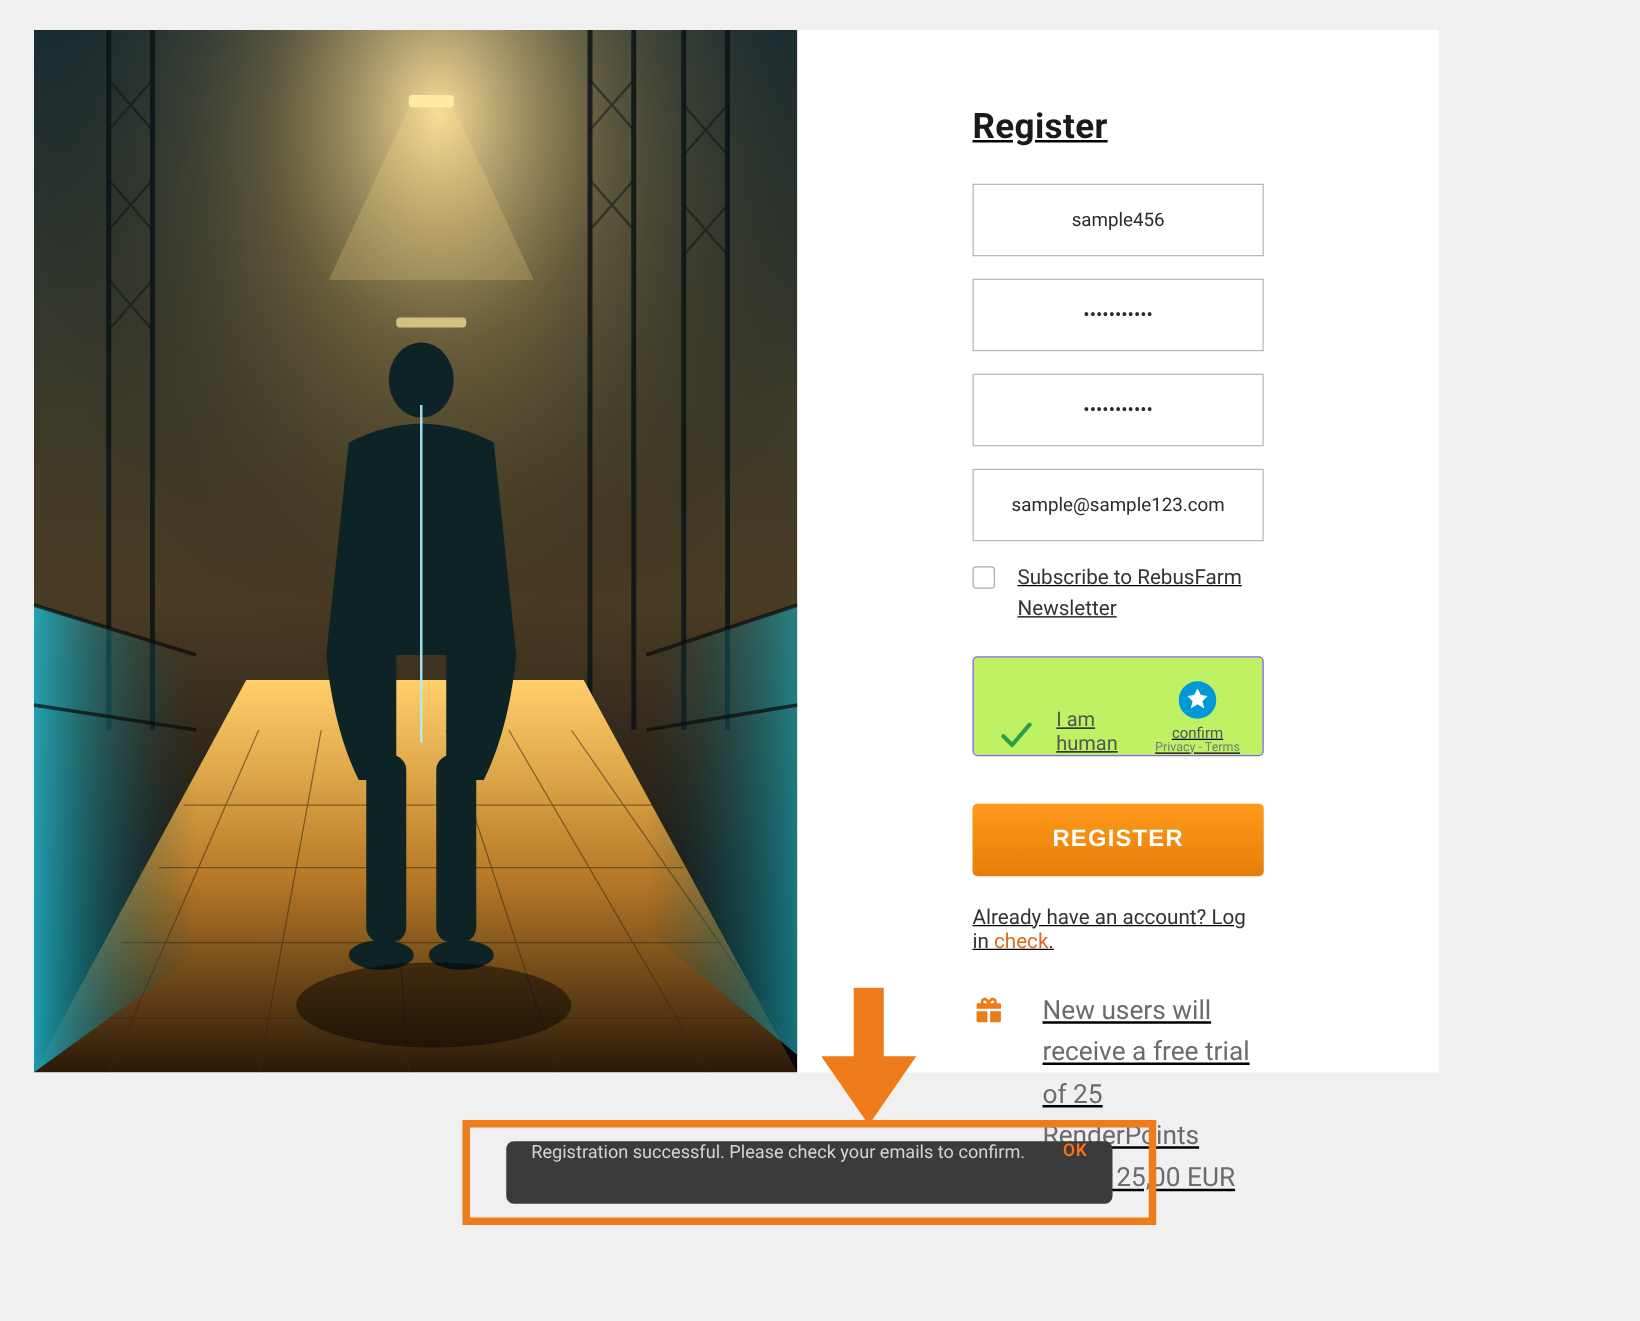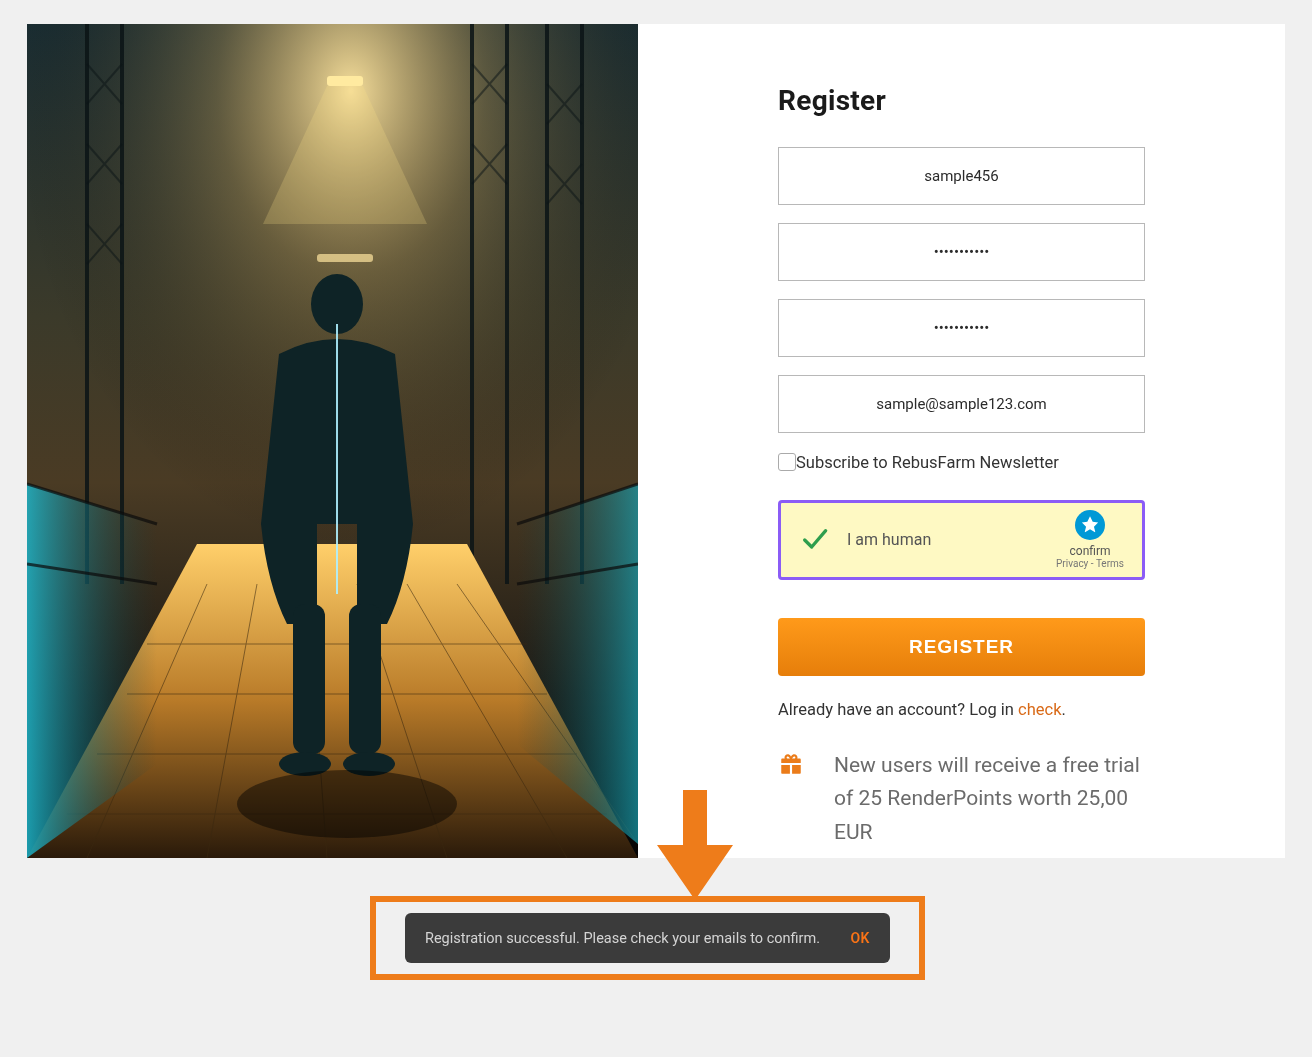--- a/index.html
+++ b/index.html
@@ -8,24 +8,25 @@
     background: #f0f0f0;
     width: 1312px;
     height: 1057px;
     position: relative;
     overflow: hidden;
   }
   .card {
     position: absolute;
     left: 27px;
     top: 24px;
-    width: 1258px;
+    width: 1124px;
     height: 834px;
     background: #fff;
     display: flex;
+    text-decoration: underline;
   }
   .hero {
     width: 611px;
     height: 834px;
     flex-shrink: 0;
     position: relative;
     overflow: hidden;
   }
   .hero svg { display: block; }
   .form-side {
@@ -48,20 +49,21 @@
     color: #2b2b2b;
     padding: 0 22px;
     margin-bottom: 18px;
     outline: none;
     font-family: inherit;
     text-align: center;
   }
   .check-row {
     display: flex;
     align-items: flex-start;
+    gap: 18px;
     margin-bottom: 14px;
     font-size: 16.5px;
     color: #333;
     line-height: 1.5;
   }
   .checkbox {
     width: 18px;
     height: 18px;
     border: 1.5px solid #aaa;
     border-radius: 3px;
@@ -76,26 +78,26 @@
   .check-row .text { flex: 1; }
   .link {
     color: #2a38c2;
     cursor: pointer;
     text-decoration: none;
   }
   .captcha-box {
     margin-top: 24px;
     width: 100%;
     height: 80px;
-    border: 3px solid #8b5cf6;
+    border: 1px solid #8b5cf6;
     border-radius: 4px;
     display: flex;
-    align-items: center;
+    align-items: flex-end;
     padding: 0 18px;
-    background: #fef9c3;
+    background: #bef264;
     position: relative;
   }
   .captcha-check {
     width: 30px;
     height: 30px;
     display: flex;
     align-items: center;
     justify-content: center;
     margin-right: 18px;
   }
@@ -181,21 +183,20 @@
     display: flex;
     align-items: center;
     justify-content: center;
   }
   .toast {
     width: 485px;
     height: 50px;
     background: #3b3b3b;
     border-radius: 6px;
     display: flex;
-    align-items: center;
     padding: 0 20px;
     color: #d4d4d4;
     font-size: 14.5px;
   }
   .toast .ok {
     margin-left: auto;
     color: #f97316;
     font-weight: 600;
     font-size: 14px;
     letter-spacing: 0.5px;

